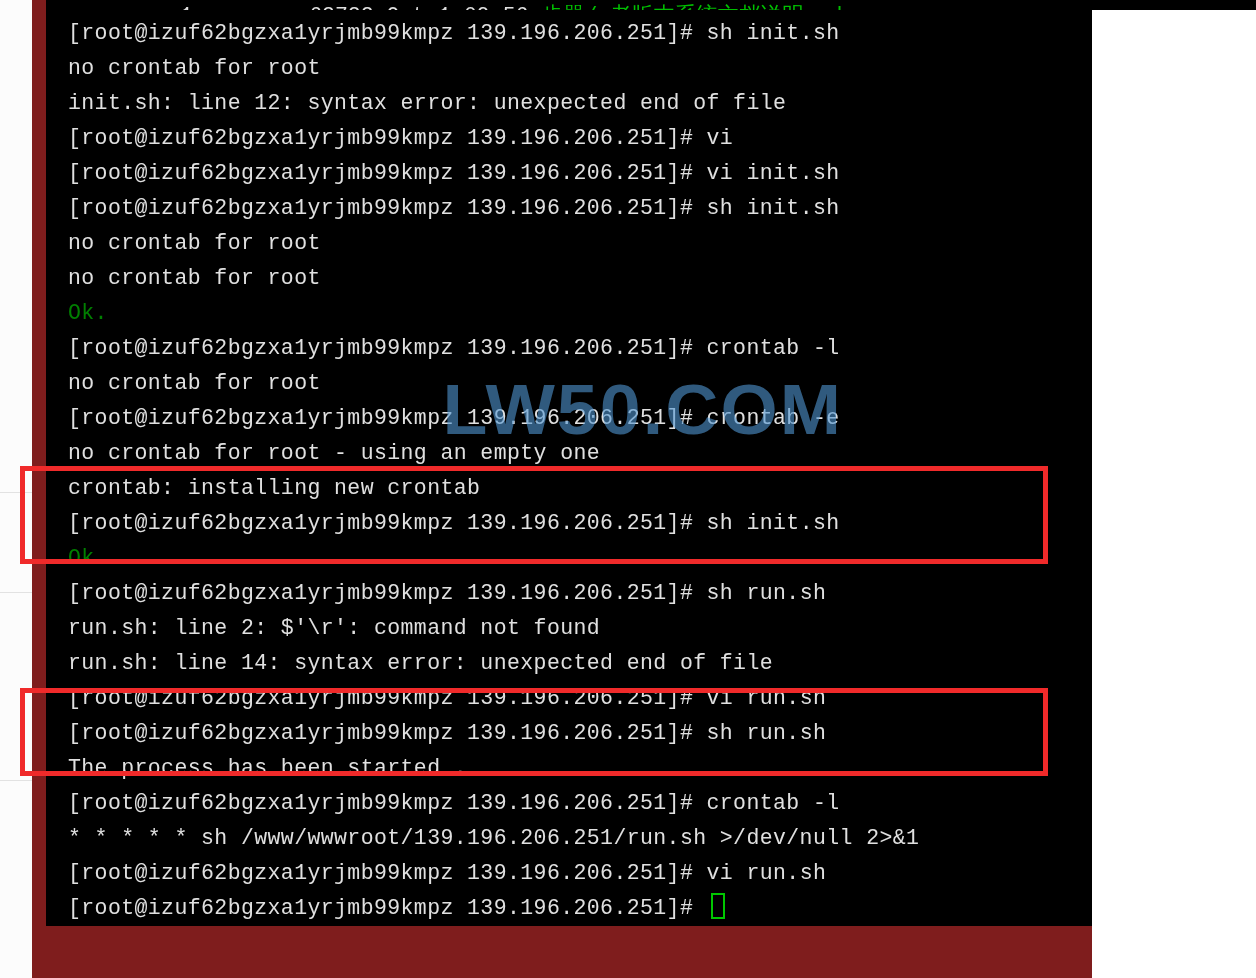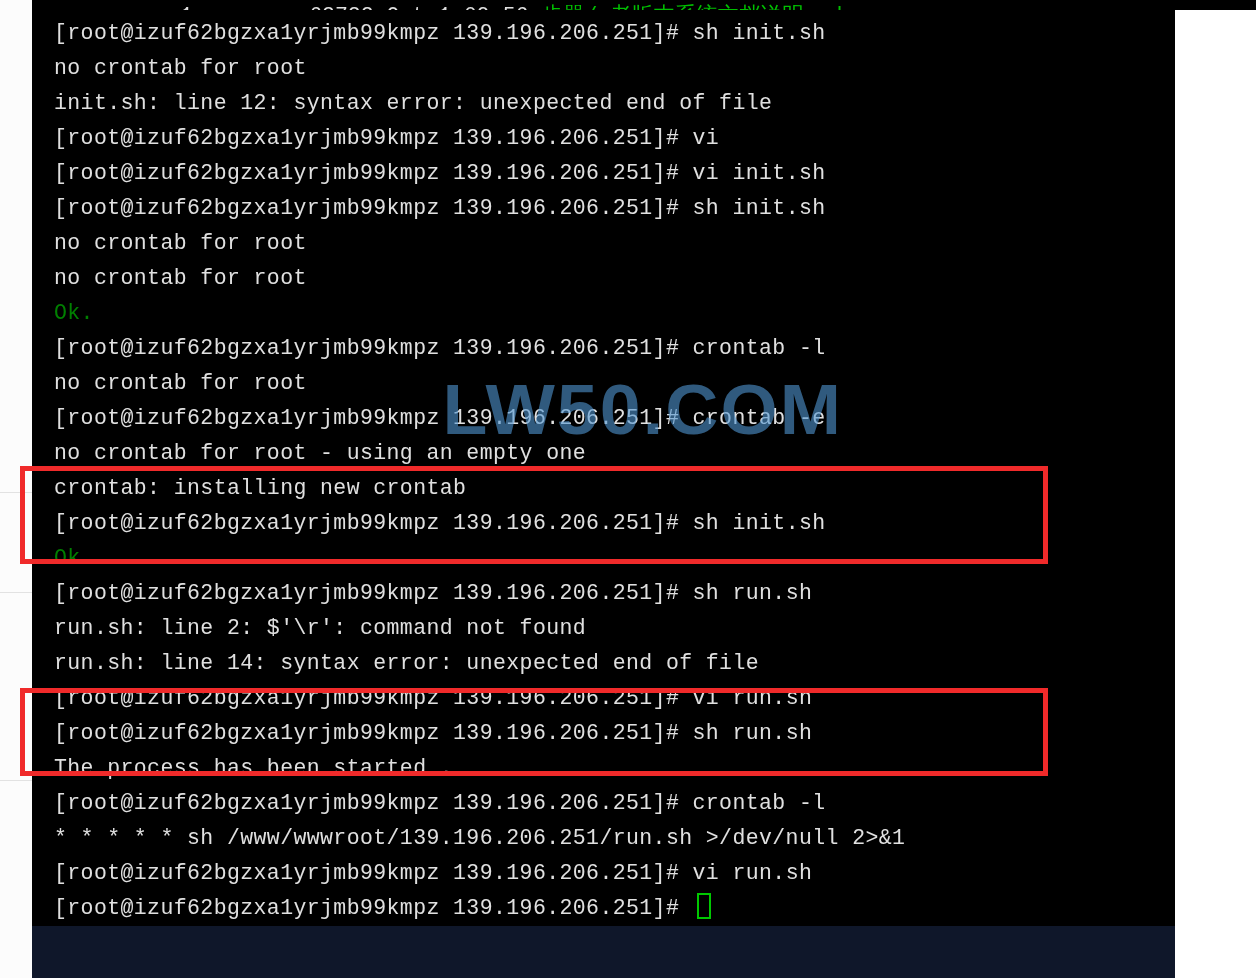--- a/index.html
+++ b/index.html
@@ -8,24 +8,25 @@
     width:1256px;
     height:978px;
     background:#ffffff;
     font-family:"Courier New",Consolas,monospace;
     overflow:hidden;
   }
   .terminal-wrap{
     position:absolute;
     left:32px;
     top:0;
-    width:1143px;
+    width:1060px;
     height:978px;
-    background:#0f172a;
+    background:#7f1d1d;
     box-sizing:border-box;
+    padding-left:14px;
   }
   .terminal{
     background:#000;
     color:#e0e0e0;
     font-size:21.5px;
     line-height:35px;
     letter-spacing:0.4px;
     padding:0 0 0 22px;
     white-space:pre;
     font-weight:500;

